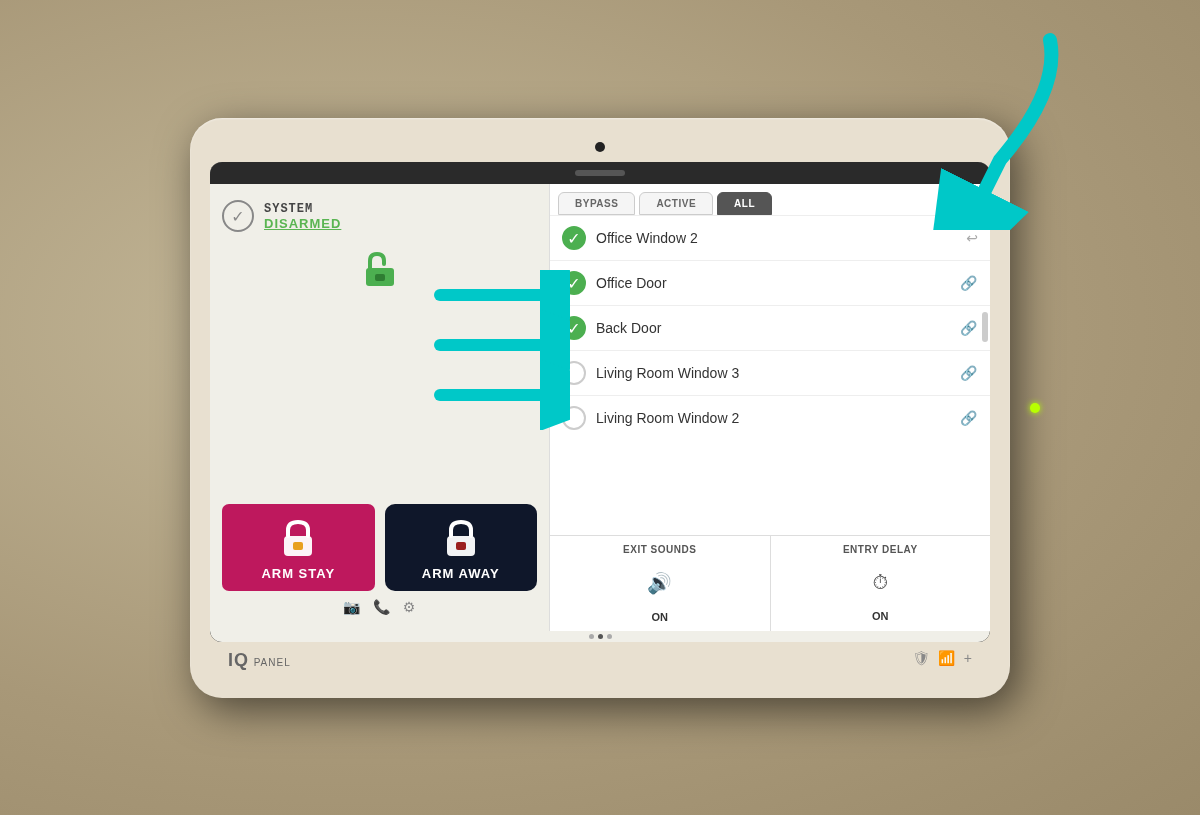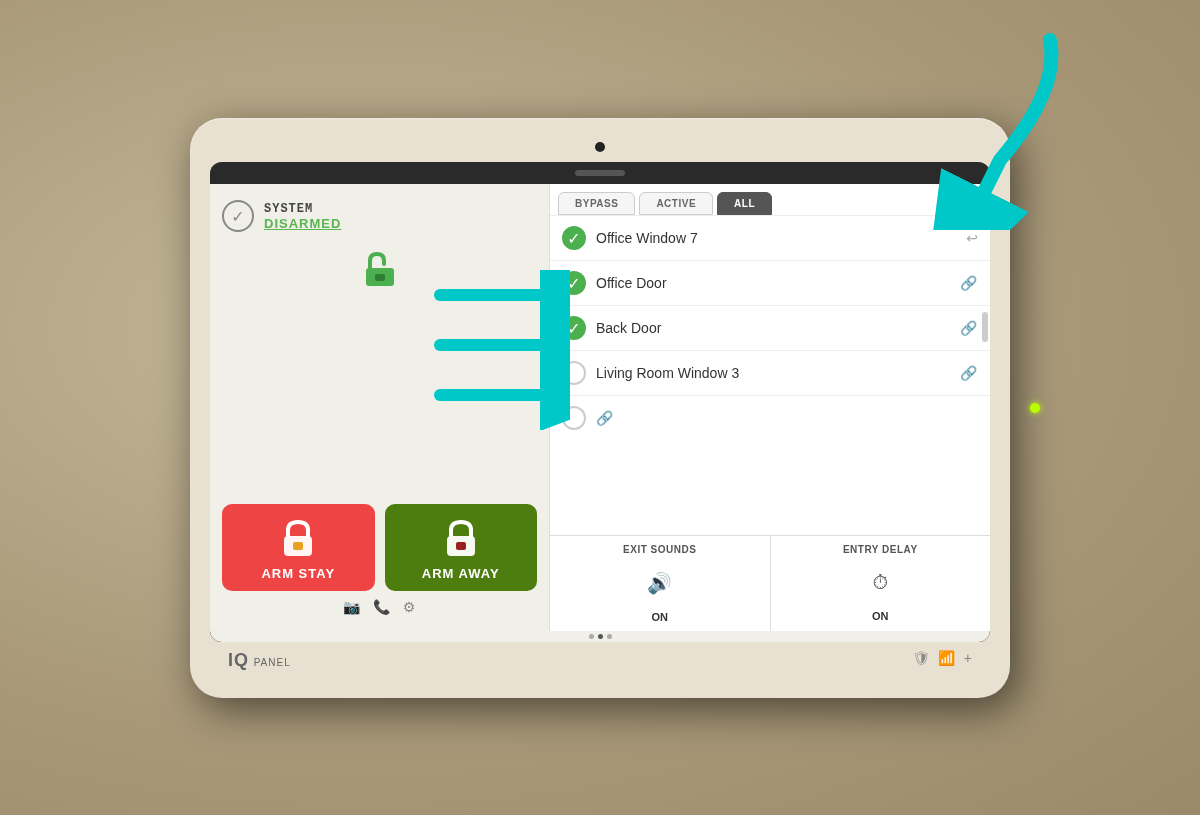--- a/index.html
+++ b/index.html
@@ -173,25 +173,26 @@
       border: none;
       padding: 14px 8px 10px;
       display: flex;
       flex-direction: column;
       align-items: center;
       gap: 8px;
       cursor: pointer;
     }
 
     .arm-btn.stay {
-      background: #ef4444;
+      background: #be185d;
+      border-radius: 7px;
     }
 
     .arm-btn.away {
-      background: #4d7c0f;
+      background: #0f172a;
     }
 
     .arm-btn-label {
       font-size: 13px;
       font-weight: bold;
       letter-spacing: 1px;
       color: white;
     }
 
     
@@ -483,21 +484,21 @@
           <div class="filter-tabs">
             <div class="filter-tab">BYPASS</div>
             <div class="filter-tab">ACTIVE</div>
             <div class="filter-tab active">ALL</div>
           </div>
 
           <div class="sensor-list sensor-list-scroll">
 
             <div class="sensor-item">
               <div class="sensor-check checked">✓</div>
-              <span class="sensor-name">Office Window 7</span>
+              <span class="sensor-name">Office Window 2</span>
               <span class="sensor-link-icon">↩</span>
             </div>
 
             <div class="sensor-item">
               <div class="sensor-check checked">✓</div>
               <span class="sensor-name">Office Door</span>
               <span class="sensor-link-icon">🔗</span>
             </div>
 
             <div class="sensor-item">
@@ -507,20 +508,21 @@
             </div>
 
             <div class="sensor-item">
               <div class="sensor-check"></div>
               <span class="sensor-name">Living Room Window 3</span>
               <span class="sensor-link-icon">🔗</span>
             </div>
 
             <div class="sensor-item" style="border-bottom:none;">
               <div class="sensor-check"></div>
+              <span class="sensor-name">Living Room Window 2</span>
               <span class="sensor-link-icon">🔗</span>
             </div>
 
             <div class="scrollbar-right"></div>
           </div>
 
           <div class="bottom-controls">
             <div class="control-block">
               <span class="control-label">EXIT SOUNDS</span>
               <span class="control-icon">🔊</span>

